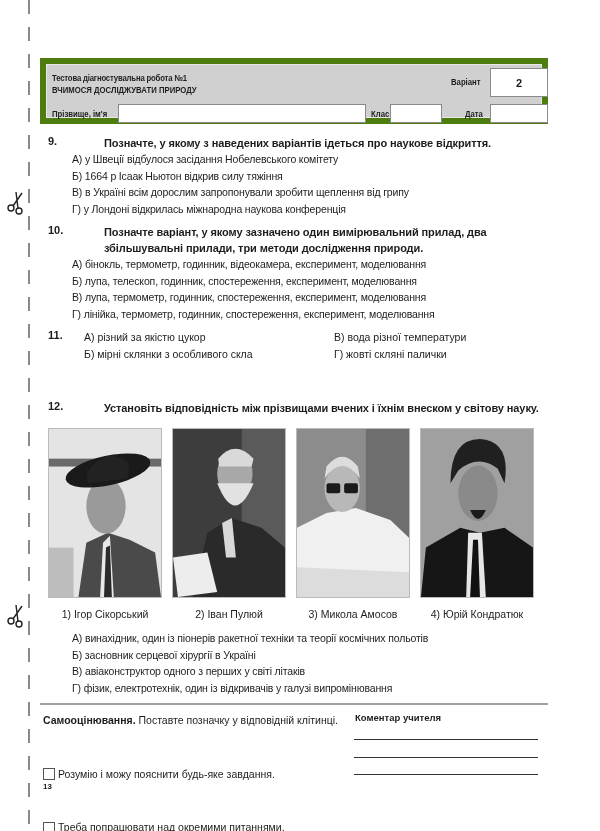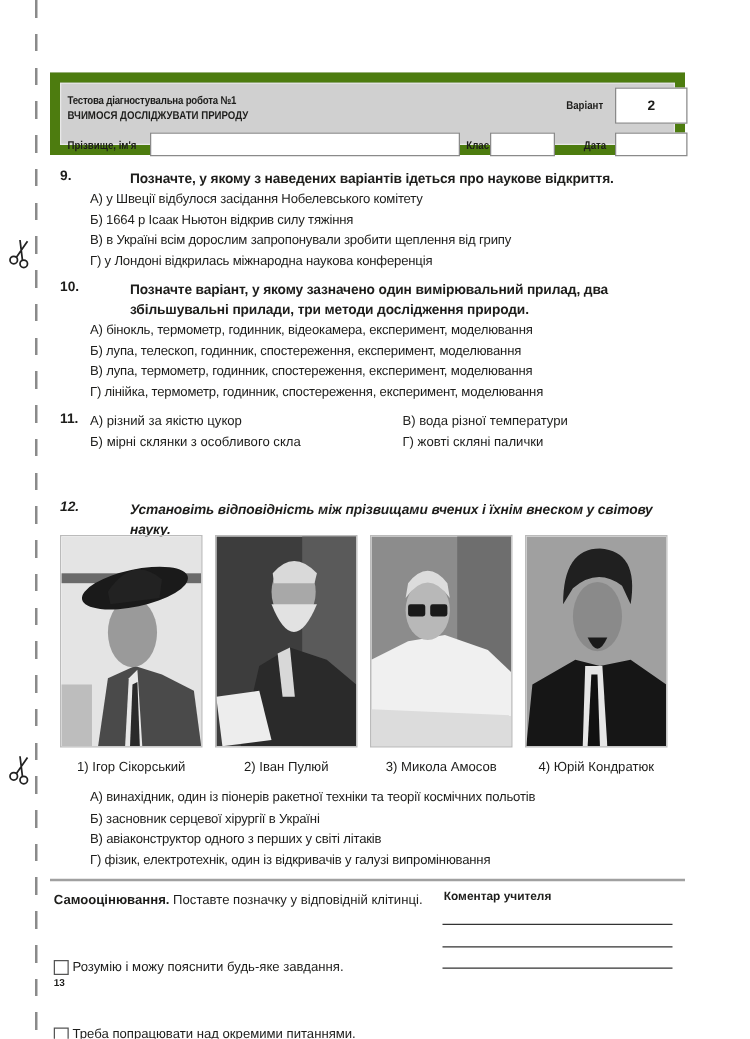--- a/index.html
+++ b/index.html
@@ -5,32 +5,32 @@
   * { box-sizing: border-box; margin: 0; padding: 0; }
   html, body { width: 600px; height: 831px; background: #ffffff; overflow: hidden; }
   body { position: relative; font-family: "Liberation Sans", "DejaVu Sans", sans-serif; color: #1d1d1b; }
 
   .cut-line { position: absolute; left: 28px; top: 0; width: 2px; height: 831px;
     background: repeating-linear-gradient(to bottom, #8a8a8a 0 14px, transparent 14px 27px); }
   .scissors { position: absolute; left: 6px; width: 22px; height: 26px; background: #fff; }
   .scissors svg { width: 22px; height: 26px; }
 
   .header { position: absolute; left: 40px; top: 58px; width: 508px; height: 66px;
-    background: #d0d0d0; border: 8px solid #4d7c0f; box-shadow: inset 0 0 0 1px #e8e8e8; }
+    background: #d0d0d0; border: 6px solid #4d7c0f; box-shadow: inset 0 0 0 1px #e8e8e8; }
   .header .t1 { position: absolute; left: 6px; top: 9px; font-size: 9px; font-weight: bold; letter-spacing: -0.2px; transform: scaleX(0.86); transform-origin: left; white-space: nowrap; }
   .header .t2 { position: absolute; left: 6px; top: 21px; font-size: 9px; font-weight: bold; transform: scaleX(0.86); transform-origin: left; white-space: nowrap; }
   .header .lbl { position: absolute; font-size: 9px; font-weight: bold; transform: scaleX(0.86); transform-origin: left; white-space: nowrap; }
   .header .box { position: absolute; background: #fff; border: 1px solid #8a8a8a; }
   .variant-value { display: flex; align-items: center; justify-content: center; font-size: 11px; font-weight: bold; }
 
   .q { position: absolute; left: 48px; width: 500px; font-size: 11px; }
   .q .num { position: absolute; left: 0; top: 0; font-weight: bold; }
   .q .stem { margin-left: 24px; font-weight: bold; line-height: 16px; letter-spacing: -0.1px; padding-left: 32px; }
   .q .opt { margin-left: 24px; line-height: 16.5px; font-size: 10.5px; letter-spacing: -0.15px; white-space: nowrap; }
-  .q .grid2 { margin-left: 24px; display: grid; grid-template-columns: 250px 250px; line-height: 16.5px; font-size: 10.5px; }
+  .q .grid2 { margin-left: 36px; display: grid; grid-template-columns: 250px 250px; line-height: 16.5px; font-size: 10.5px; }
 
   .photos { position: absolute; left: 48px; top: 428px; width: 500px; height: 172px; }
   .photo { position: absolute; top: 0; width: 114px; height: 170px; border: 1px solid #bbb; overflow: hidden; }
   .photo svg { width: 100%; height: 100%; display: block; }
   .caption { position: absolute; top: 608px; width: 124px; text-align: center; font-size: 10.5px; }
 
   .opts12 { position: absolute; left: 72px; top: 630px; font-size: 10.5px; line-height: 16.5px; letter-spacing: -0.15px; white-space: nowrap; }
 
   .divider { position: absolute; left: 40px; top: 703px; width: 508px; height: 2px; background: #a0a0a0; }
   .self { position: absolute; left: 43px; top: 712px; font-size: 10.5px; line-height: 17.5px; }
@@ -99,21 +99,21 @@
 <div class="q" style="top:329px;">
   <div class="num">11.</div>
   <div class="grid2">
     <div>А) різний за якістю цукор</div>
     <div>В)  вода різної температури</div>
     <div>Б)  мірні склянки з особливого скла</div>
     <div>Г)  жовті скляні палички</div>
   </div>
 </div>
 
-<div class="q" style="top:400px;font-style:italic;">
+<div class="q" style="top:400px;">
   <div class="num">12.</div>
   <div class="stem">Установіть відповідність між прізвищами вчених і їхнім внеском у світову науку.</div>
 </div>
 
 <div class="photos">
 
   <div class="photo" style="left:0;">
     <svg viewBox="0 0 114 170" preserveAspectRatio="none">
       <rect width="114" height="170" fill="#e4e4e4"></rect>
       <rect x="0" y="30" width="114" height="8" fill="#6a6a6a"></rect>

